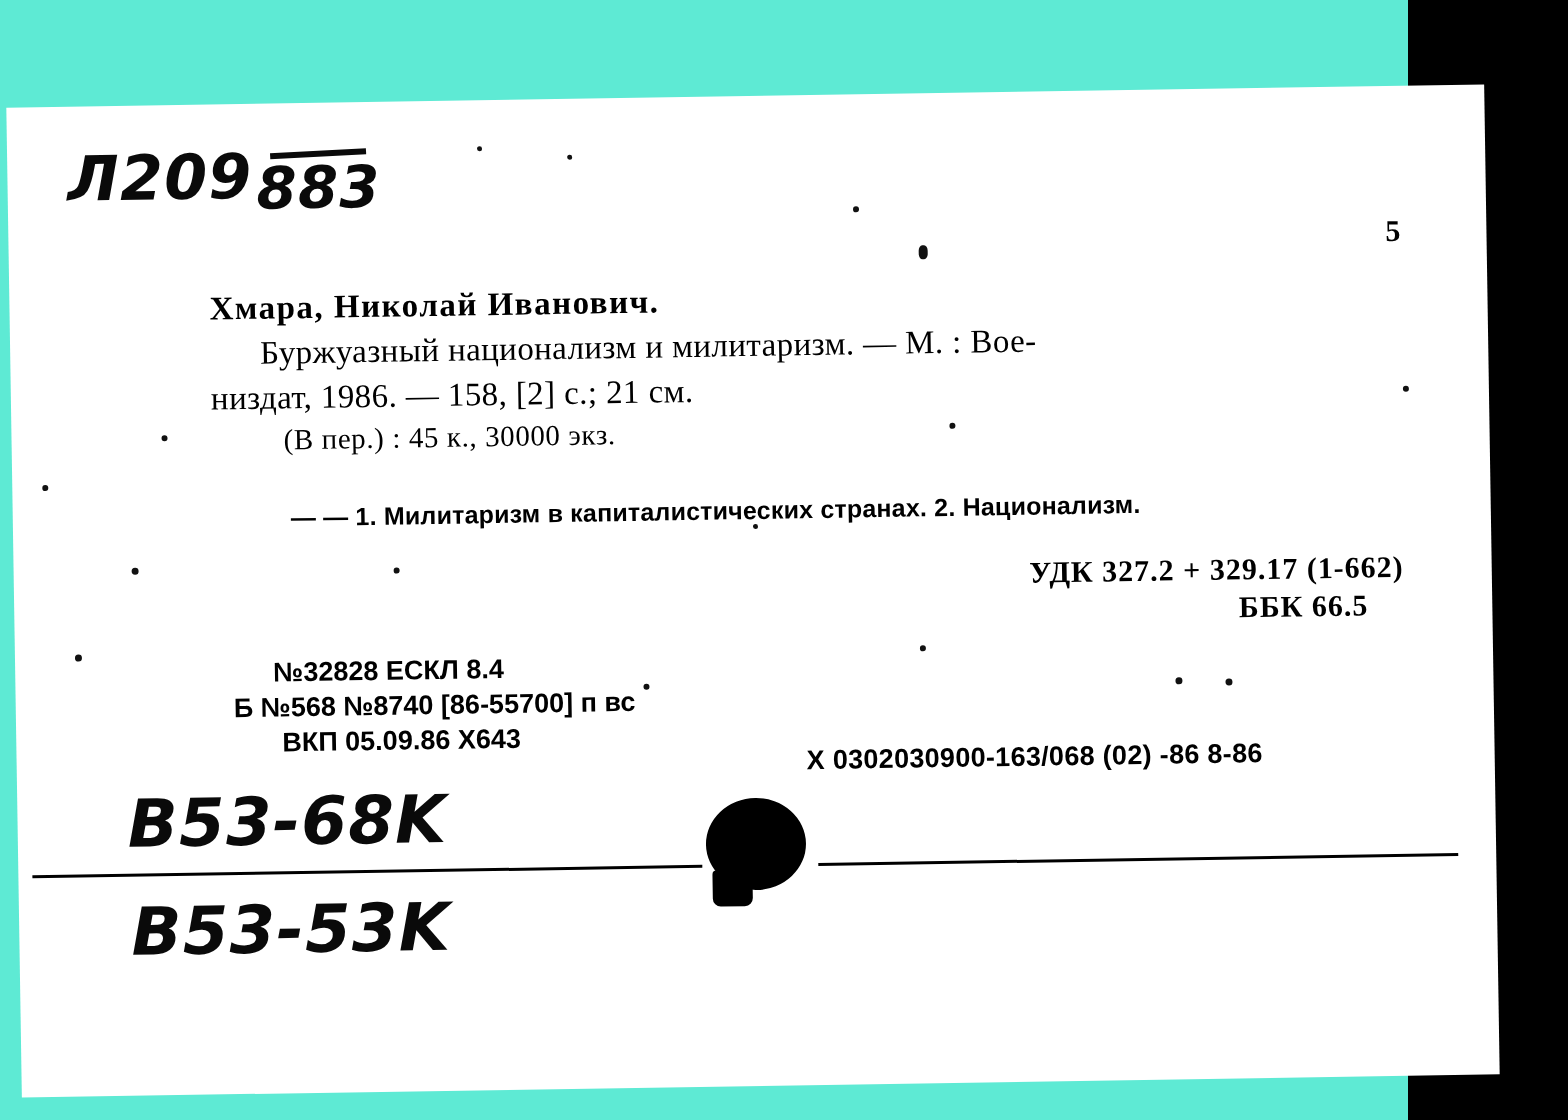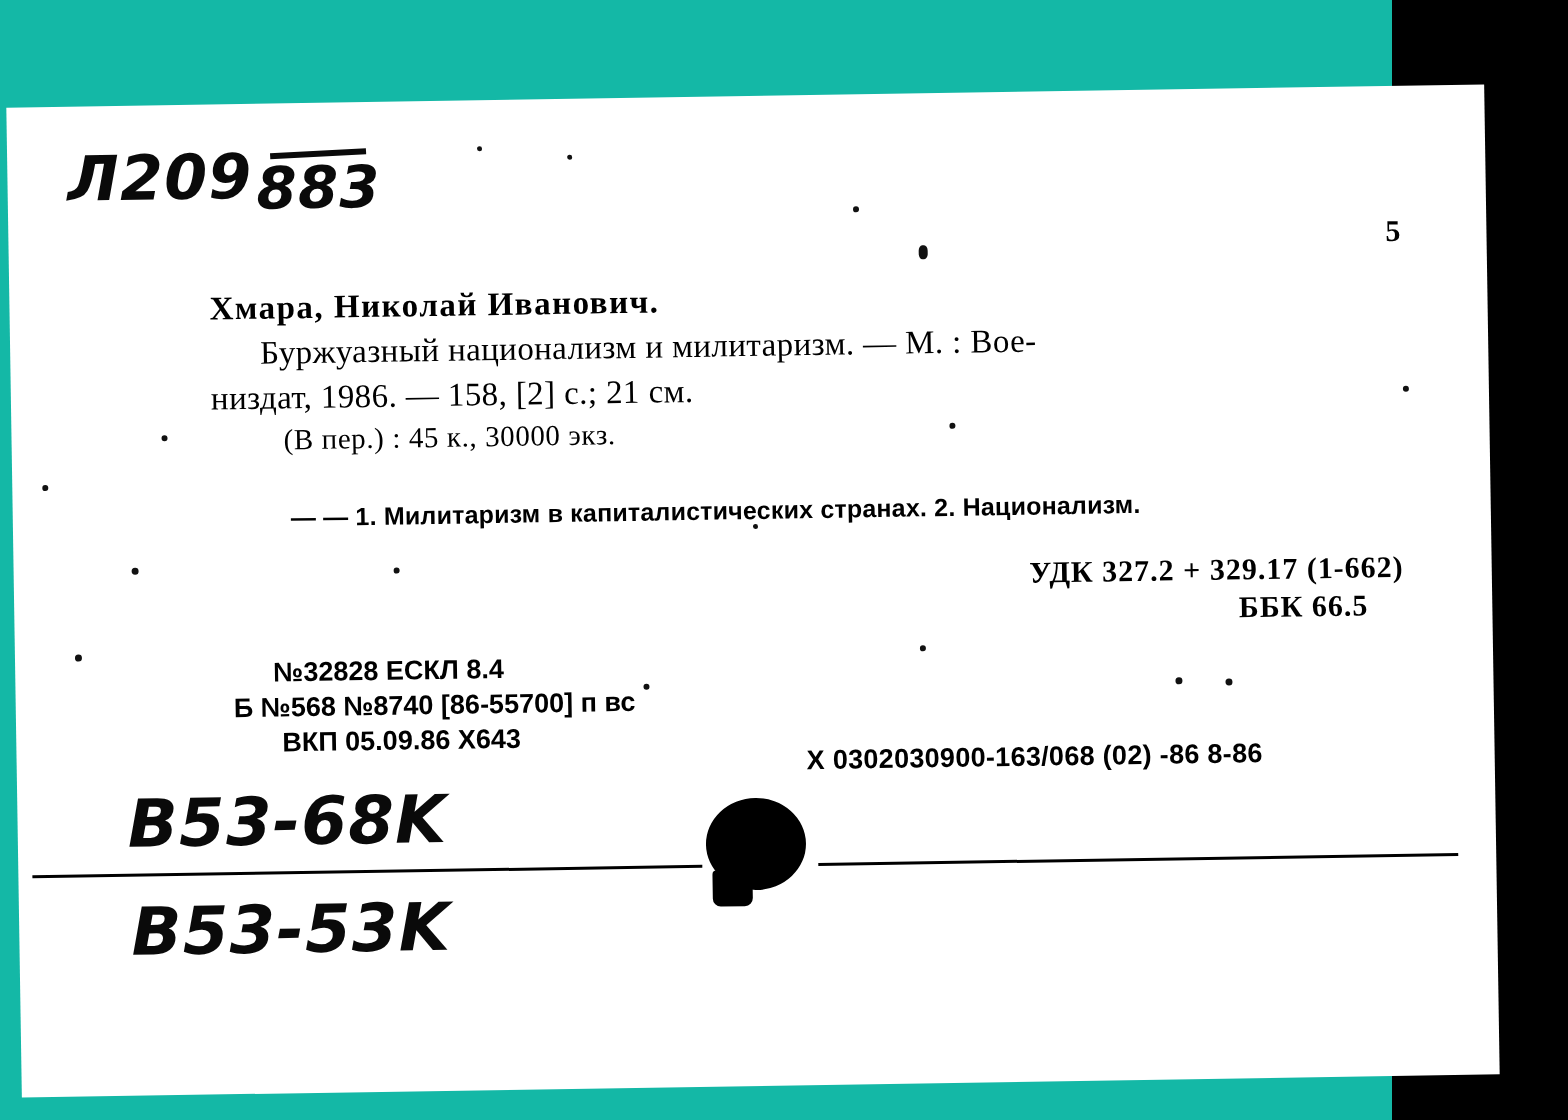--- a/index.html
+++ b/index.html
@@ -13,21 +13,22 @@
     overflow: hidden;
     font-family: "Liberation Serif", serif;
   }
 
   #card {
     position: absolute;
     left: 0;
     top: 0;
     width: 1392px;
     height: 1120px;
-    background: #14b8a6;
+    background: #5eead4;
+    padding-left: 16px;
   }
 
   
   .paper {
     position: absolute;
     left: 14px;
     top: 96px;
     width: 1478px;
     height: 990px;
     background: #ffffff;

